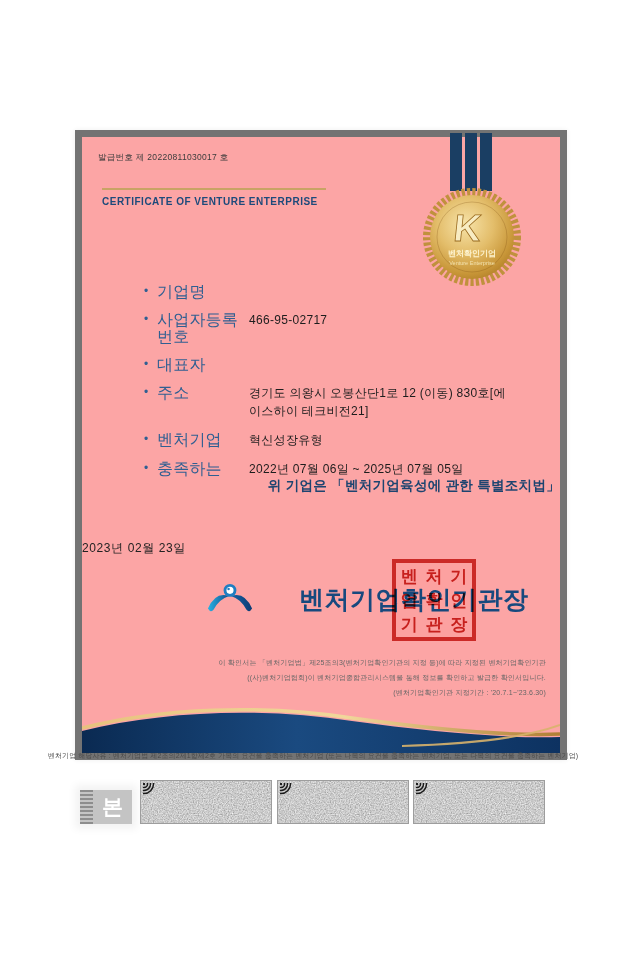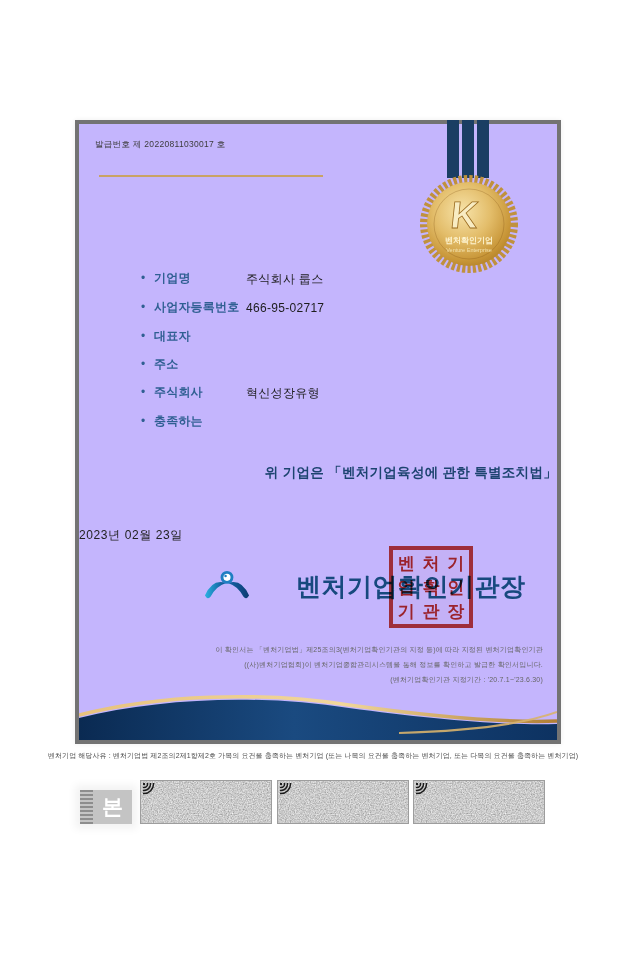--- a/index.html
+++ b/index.html
@@ -1,39 +1,39 @@
 <!DOCTYPE html>
 <html><head>
 <meta charset="utf-8">
 <style>
   html,body{margin:0;padding:0;background:#ffffff;}
   .page{position:relative;width:626px;height:954px;background:#fff;overflow:hidden;
         font-family:"Liberation Sans", sans-serif;}
 
   
-  .certificate{position:absolute;left:75px;top:120px;width:478px;height:616px;
-        background:#c4b5fd;border:4px solid #737373;box-shadow:0 0 5px rgba(0,0,0,.07);}
+  .certificate{position:absolute;left:75px;top:130px;width:478px;height:616px;
+        background:#fca5a5;border:7px solid #737373;box-shadow:0 0 5px rgba(0,0,0,.07);}
 
   .issue-number{position:absolute;left:16px;top:15px;font-size:8.5px;color:#3c3c3c;letter-spacing:.3px;}
 
   .title-block{position:absolute;left:20px;top:46px;}
   .title{font-size:34px;font-weight:700;color:#1c4879;letter-spacing:1px;line-height:40px;}
   .title-rule{margin-top:5px;width:224px;height:2px;background:#c9a365;}
   .subtitle{margin-top:6px;font-size:10px;font-weight:700;color:#1d4a7b;letter-spacing:.5px;}
 
   
   .ribbons{position:absolute;left:368px;top:-4px;display:flex;}
   .ribbon{width:12px;height:58px;background:#1a3e63;margin-right:3px;}
   .seal{position:absolute;left:340px;top:50px;width:100px;height:100px;}
 
   
   .fields{position:absolute;left:62px;top:146px;width:400px;}
   .field-row{display:flex;align-items:flex-start;margin-bottom:11px;}
   .field-row .bullet{width:13px;font-size:12px;color:#2f5f92;line-height:17px;}
-  .flabel{width:92px;font-size:12px;font-weight:700;color:#2f5f92;line-height:17px;letter-spacing:.2px;}
+  .flabel{width:92px;font-size:16px;font-weight:400;color:#2f5f92;line-height:17px;letter-spacing:.2px;}
   .fvalue{width:268px;font-size:12px;color:#1d1d1d;line-height:18px;letter-spacing:.3px;}
 
   .statement{position:absolute;left:0;top:337px;width:100%;text-align:right;
         font-size:13.5px;font-weight:700;color:#1d4470;line-height:23px;letter-spacing:.3px;}
   .issue-date{position:absolute;left:0;top:403px;width:100%;text-align:left;
         font-size:12px;color:#222;letter-spacing:.6px;}
 
   
   .issuer-row{position:absolute;left:124px;top:444px;display:flex;align-items:center;gap:36px;}
   .issuer-logo{width:48px;height:36px;margin-right:9px;}
@@ -93,49 +93,51 @@
         <circle cx="50" cy="50" r="42" fill="url(#goldGrad)"></circle>
         <circle cx="50" cy="50" r="35" fill="none" stroke="rgba(120,70,10,.25)" stroke-width="1"></circle>
         <text x="50" y="54" text-anchor="middle" font-size="38" font-weight="bold" fill="#f8ecc3" stroke="#9a6b1f" stroke-width="0.8" transform="skewX(-6)">K</text>
         <text x="50" y="69" text-anchor="middle" font-size="8" font-weight="bold" fill="#fdf3cf">벤처확인기업</text>
         <text x="50" y="78" text-anchor="middle" font-size="5.5" fill="#f3e2ae">Venture Enterprise</text>
       </svg>
     </div>
 
     <div class="title-block">
       <div class="title-rule"></div>
+      <div class="subtitle">CERTIFICATE OF VENTURE ENTERPRISE</div>
     </div>
 
     <div class="fields">
       <div class="field-row">
         <span class="bullet">•</span>
         <span class="flabel">기업명</span>
-        <span class="fvalue">주식회사 룹스</span>
       </div>
       <div class="field-row">
         <span class="bullet">•</span>
         <span class="flabel">사업자등록번호</span>
         <span class="fvalue">466-95-02717</span>
       </div>
       <div class="field-row">
         <span class="bullet">•</span>
         <span class="flabel">대표자</span>
       </div>
       <div class="field-row">
         <span class="bullet">•</span>
         <span class="flabel">주소</span>
-      </div>
-      <div class="field-row">
-        <span class="bullet">•</span>
-        <span class="flabel">주식회사</span>
+        <span class="fvalue">경기도 의왕시 오봉산단1로 12 (이동) 830호[에이스하이 테크비전21]</span>
+      </div>
+      <div class="field-row">
+        <span class="bullet">•</span>
+        <span class="flabel">벤처기업</span>
         <span class="fvalue">혁신성장유형</span>
       </div>
       <div class="field-row">
         <span class="bullet">•</span>
         <span class="flabel">충족하는</span>
+        <span class="fvalue">2022년 07월 06일 ~ 2025년 07월 05일</span>
       </div>
     </div>
 
     <div class="statement">
       <div>위 기업은 「벤처기업육성에 관한 특별조치법」</div>
     </div>
 
     <div class="issue-date">2023년 02월 23일</div>
 
     <div class="issuer-row">

